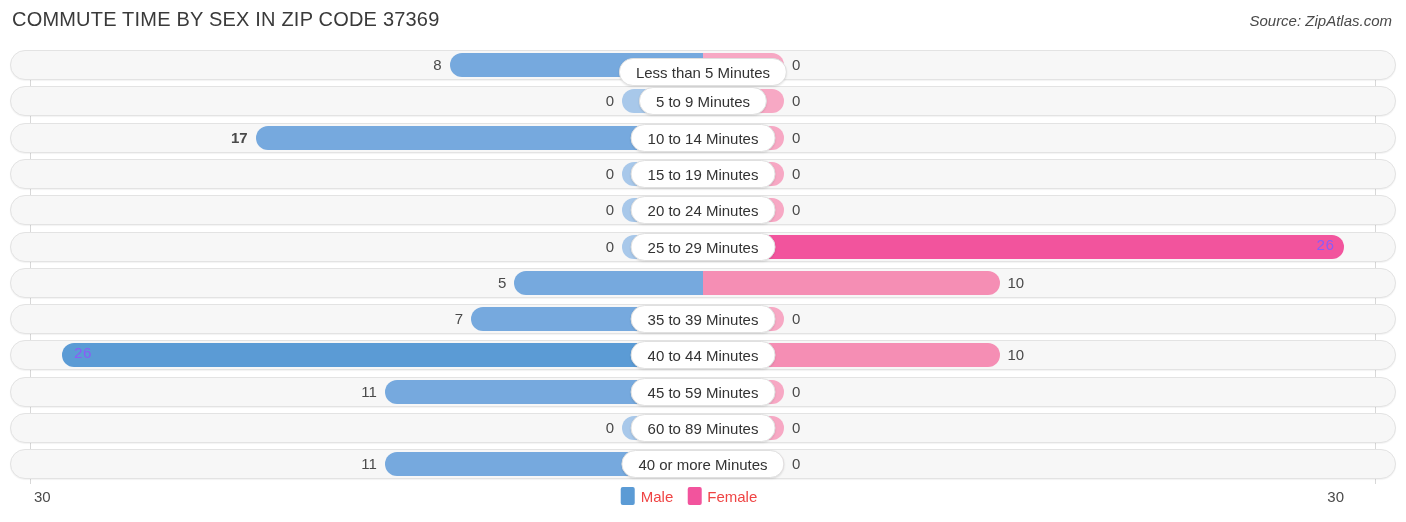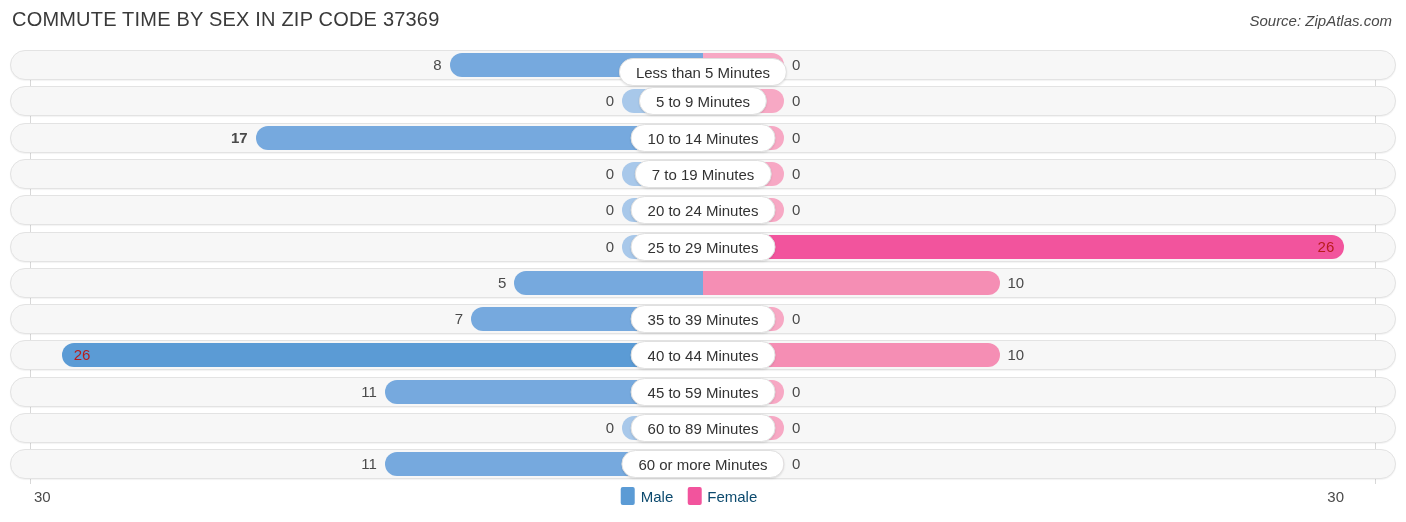--- a/index.html
+++ b/index.html
@@ -47,21 +47,21 @@
     border-radius:12px;
   }
   .bar.male   { border-top-right-radius:0; border-bottom-right-radius:0; }
   .bar.female { border-top-left-radius:0;  border-bottom-left-radius:0;  }
   .val {
     position:absolute; top:0; height:30px; line-height:30px;
     font-size:15px; color:#4a4a4a; white-space:nowrap;
   }
   .val.male   { text-align:right; }
   .val.female { text-align:left; }
-  .val.inside { color:#b91c1c; }
+  .val.inside { color:#8b5cf6;font-family:Liberation Mono, monospace; }
   .pill {
     position:absolute; top:1px; height:28px; line-height:28px;
     left:50%; transform:translateX(-50%);
     background:#ffffff;
     border:1px solid #e0e0e0;
     border-radius:14px;
     padding:0 16px;
     font-size:15px; color:#333;
     white-space:nowrap; text-align:center;
     box-shadow:0 1px 2px rgba(0,0,0,.10);
@@ -74,21 +74,21 @@
   }
   #axis-left  { left:34px; }
   #axis-right { right:34px; }
   #legend {
     position:absolute; left:50%; top:3px; transform:translateX(-50%);
     display:flex; align-items:center; gap:14px;
     white-space:nowrap;
   }
   .legend-item { display:flex; align-items:center; gap:6px; }
   .swatch { width:14px; height:18px; border-radius:2px; display:block; }
-  .legend-text { font-size:15px; color:#0c4a6e; }
+  .legend-text { font-size:15px; color:#ef4444; }
 </style>
 </head>
 <body>
 
 <div id="chart-title">COMMUTE TIME BY SEX IN ZIP CODE 37369</div>
 <div id="source-note">Source: ZipAtlas.com</div>
 
 <div id="plot">
   <div class="gridline" id="grid-left"></div>
   <div class="gridline" id="grid-right"></div>
@@ -115,21 +115,21 @@
       <div class="val male" style="left: 175.65px; width: 62px; font-weight: bold;">17</div>
       <div class="val female" style="left: 782px; width: 62px;">0</div>
       <div class="pill" style="left: 50%;">10 to 14 Minutes</div>
     </div>
     <div class="row" style="top: 108.9px;">
       <div class="track"></div>
       <div class="bar male" style="left: 612px; width: 81px; background: rgb(168, 200, 234);"></div>
       <div class="bar female" style="left: 693px; width: 81px; background: rgb(247, 168, 196);"></div>
       <div class="val male" style="left: 542px; width: 62px;">0</div>
       <div class="val female" style="left: 782px; width: 62px;">0</div>
-      <div class="pill" style="left: 50%;">7 to 19 Minutes</div>
+      <div class="pill" style="left: 50%;">15 to 19 Minutes</div>
     </div>
     <div class="row" style="top: 145.2px;">
       <div class="track"></div>
       <div class="bar male" style="left: 612px; width: 81px; background: rgb(168, 200, 234);"></div>
       <div class="bar female" style="left: 693px; width: 81px; background: rgb(247, 168, 196);"></div>
       <div class="val male" style="left: 542px; width: 62px;">0</div>
       <div class="val female" style="left: 782px; width: 62px;">0</div>
       <div class="pill" style="left: 50%;">20 to 24 Minutes</div>
     </div>
     <div class="row" style="top: 181.5px;">
@@ -178,21 +178,21 @@
       <div class="val male" style="left: 542px; width: 62px;">0</div>
       <div class="val female" style="left: 782px; width: 62px;">0</div>
       <div class="pill" style="left: 50%;">60 to 89 Minutes</div>
     </div>
     <div class="row" style="top: 399.3px;">
       <div class="track"></div>
       <div class="bar male" style="left: 374.95px; width: 318.05px; background: rgb(118, 169, 222);"></div>
       <div class="bar female" style="left: 693px; width: 81px; background: rgb(247, 168, 196);"></div>
       <div class="val male" style="left: 304.95px; width: 62px;">11</div>
       <div class="val female" style="left: 782px; width: 62px;">0</div>
-      <div class="pill" style="left: 50%;">60 or more Minutes</div>
+      <div class="pill" style="left: 50%;">40 or more Minutes</div>
     </div>
   </div>
 
 <div id="axis">
   <div class="axis-label" id="axis-left">30</div>
   <div class="axis-label" id="axis-right">30</div>
   <div id="legend">
     <div class="legend-item">
       <span class="swatch" id="sw-male" style="background: rgb(91, 155, 213);"></span>
       <span class="legend-text">Male</span>

